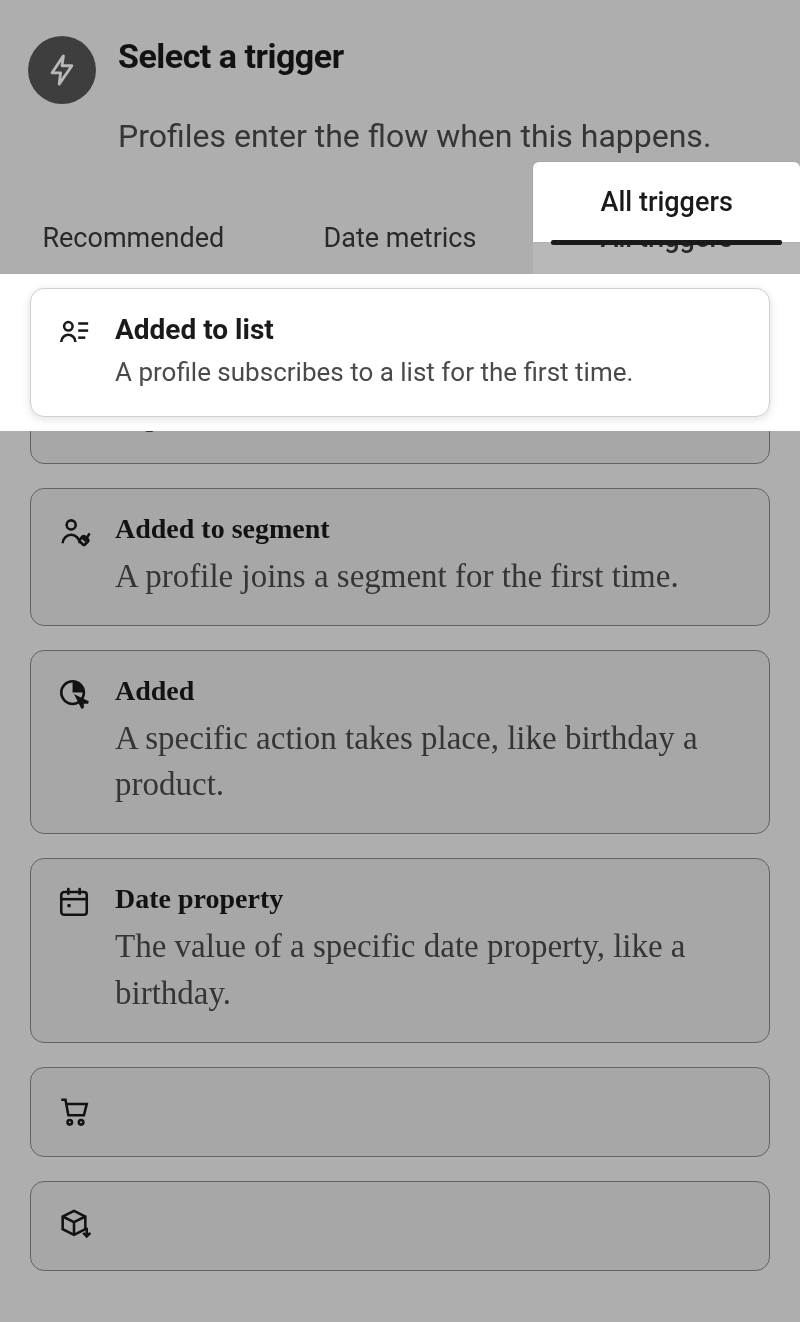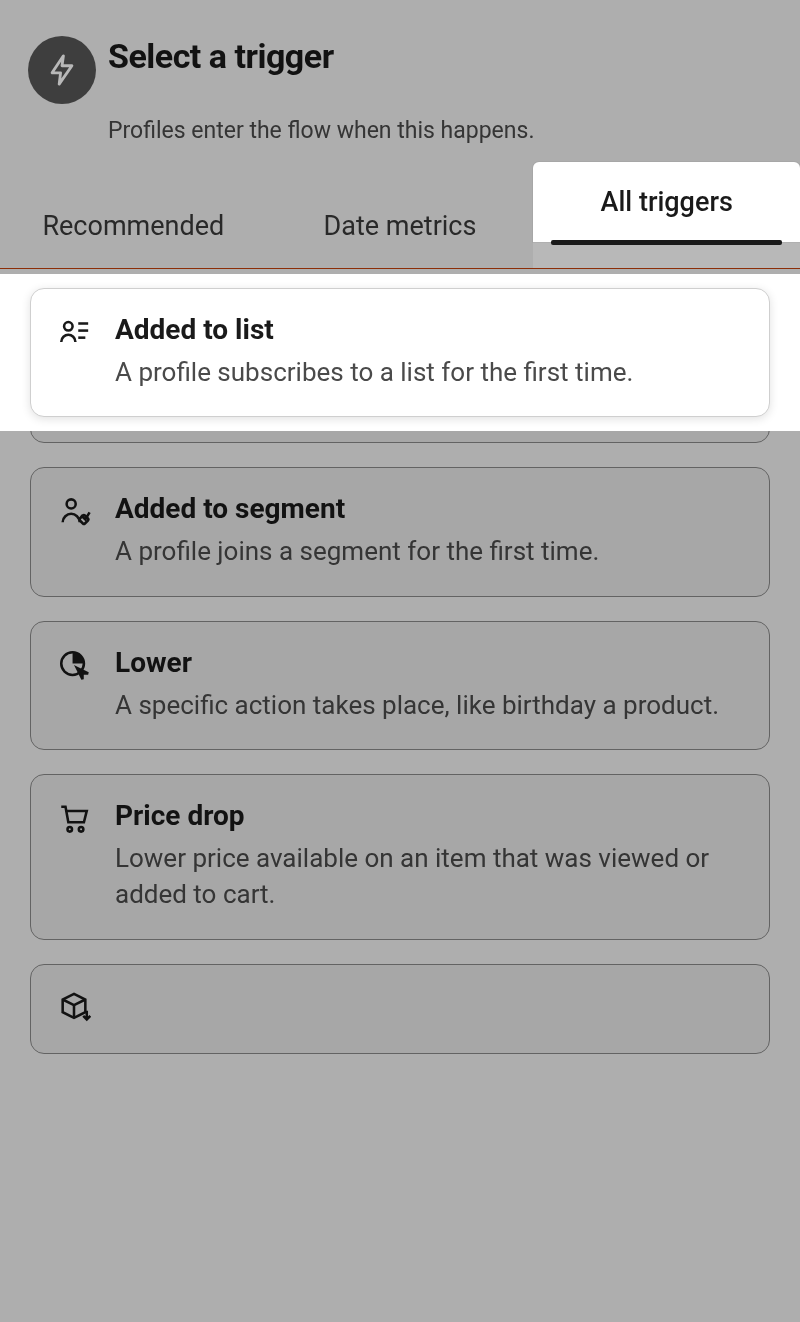--- a/index.html
+++ b/index.html
@@ -25,21 +25,21 @@
     .content {
       position: relative;
       width: 100%;
       height: 100%;
       background: #f1f1f1;
     }
     .header {
       padding: 36px 28px 10px 28px;
       display: flex;
       align-items: flex-start;
-      gap: 12px;
+      gap: 22px;
     }
     .header-icon-circle {
       width: 68px;
       height: 68px;
       border-radius: 50%;
       background: #575757;
       display: flex;
       align-items: center;
       justify-content: center;
       flex-shrink: 0;
@@ -52,21 +52,21 @@
       stroke-width: 2;
     }
     .header-text h1 {
       font-size: 34px;
       font-weight: 700;
       color: #1a1a1a;
       margin-bottom: 10px;
       letter-spacing: -0.5px;
     }
     .header-text p {
-      font-size: 23px;
+      font-size: 32px;
       color: #4a4a4a;
       line-height: 1.3;
       margin-top: 40px;
     }
     .tabs {
       display: flex;
       border-bottom: 1px solid #c2410c;
       margin-top: 32px;
     }
     .tab {
@@ -117,20 +117,21 @@
     }
     .card {
       border: 1.5px solid #8a8a8a;
       border-radius: 14px;
       padding: 24px 26px 26px 26px;
       display: flex;
       align-items: flex-start;
       gap: 22px;
       cursor: pointer;
       background: #e8e8e8;
+      font-family: Liberation Serif, serif;
     }
     .card .icon {
       width: 36px;
       height: 36px;
       flex-shrink: 0;
       margin-top: 2px;
     }
     .card .icon svg {
       width: 34px;
       height: 34px;
@@ -138,21 +139,21 @@
       fill: none;
       stroke-width: 1.8;
     }
     .card-body h3 {
       font-size: 28px;
       font-weight: 700;
       color: #1a1a1a;
       margin-bottom: 8px;
     }
     .card-body p {
-      font-size: 26px;
+      font-size: 33px;
       color: #4a4a4a;
       line-height: 1.4;
     }
 
     
     .highlight-card {
       position: absolute;
       z-index: 10;
       left: 30px;
       right: 30px;
@@ -256,38 +257,49 @@
 
     <div class="card">
       <span class="icon">
         <svg viewBox="0 0 24 24">
           <circle cx="11" cy="11" r="8"></circle>
           <path d="M11 3 A8 8 0 0 1 19 11 L11 11 Z" fill="#1a1a1a" stroke="none"></path>
           <path d="M14 14 L22 18 L18 18 L18 22 Z" fill="#1a1a1a" stroke="#1a1a1a"></path>
         </svg>
       </span>
       <div class="card-body">
-        <h3>Lower</h3>
+        <h3>Added</h3>
         <p>A specific action takes place, like birthday a product.</p>
       </div>
     </div>
 
+    <div class="card">
+      <span class="icon">
+        <svg viewBox="0 0 24 24">
+          <rect x="3" y="5" width="18" height="16" rx="2"></rect>
+          <line x1="3" y1="10" x2="21" y2="10"></line>
+          <line x1="8" y1="2" x2="8" y2="7"></line>
+          <line x1="16" y1="2" x2="16" y2="7"></line>
+          <circle cx="8.5" cy="14.5" r="1.3" fill="#1a1a1a" stroke="none"></circle>
+        </svg>
+      </span>
+      <div class="card-body">
+        <h3>Date property</h3>
+        <p>The value of a specific date property, like a birthday.</p>
+      </div>
+    </div>
 
     <div class="card">
       <span class="icon">
         <svg viewBox="0 0 24 24">
           <path d="M3 4 L6 4 L8 15 L19 15 L21 7 L7 7"></path>
           <circle cx="9" cy="20" r="1.6"></circle>
           <circle cx="17" cy="20" r="1.6"></circle>
         </svg>
       </span>
-      <div class="card-body">
-        <h3>Price drop</h3>
-        <p>Lower price available on an item that was viewed or added to cart.</p>
-      </div>
     </div>
 
     <div class="card">
       <span class="icon">
         <svg viewBox="0 0 24 24">
           <path d="M12 2 L20 6 L20 15 L12 19 L4 15 L4 6 Z"></path>
           <path d="M4 6 L12 10 L20 6"></path>
           <path d="M12 10 L12 19"></path>
           <path d="M21 14 L21 20 M18.5 17.5 L21 20 L23.5 17.5" stroke-width="1.8"></path>
         </svg>

